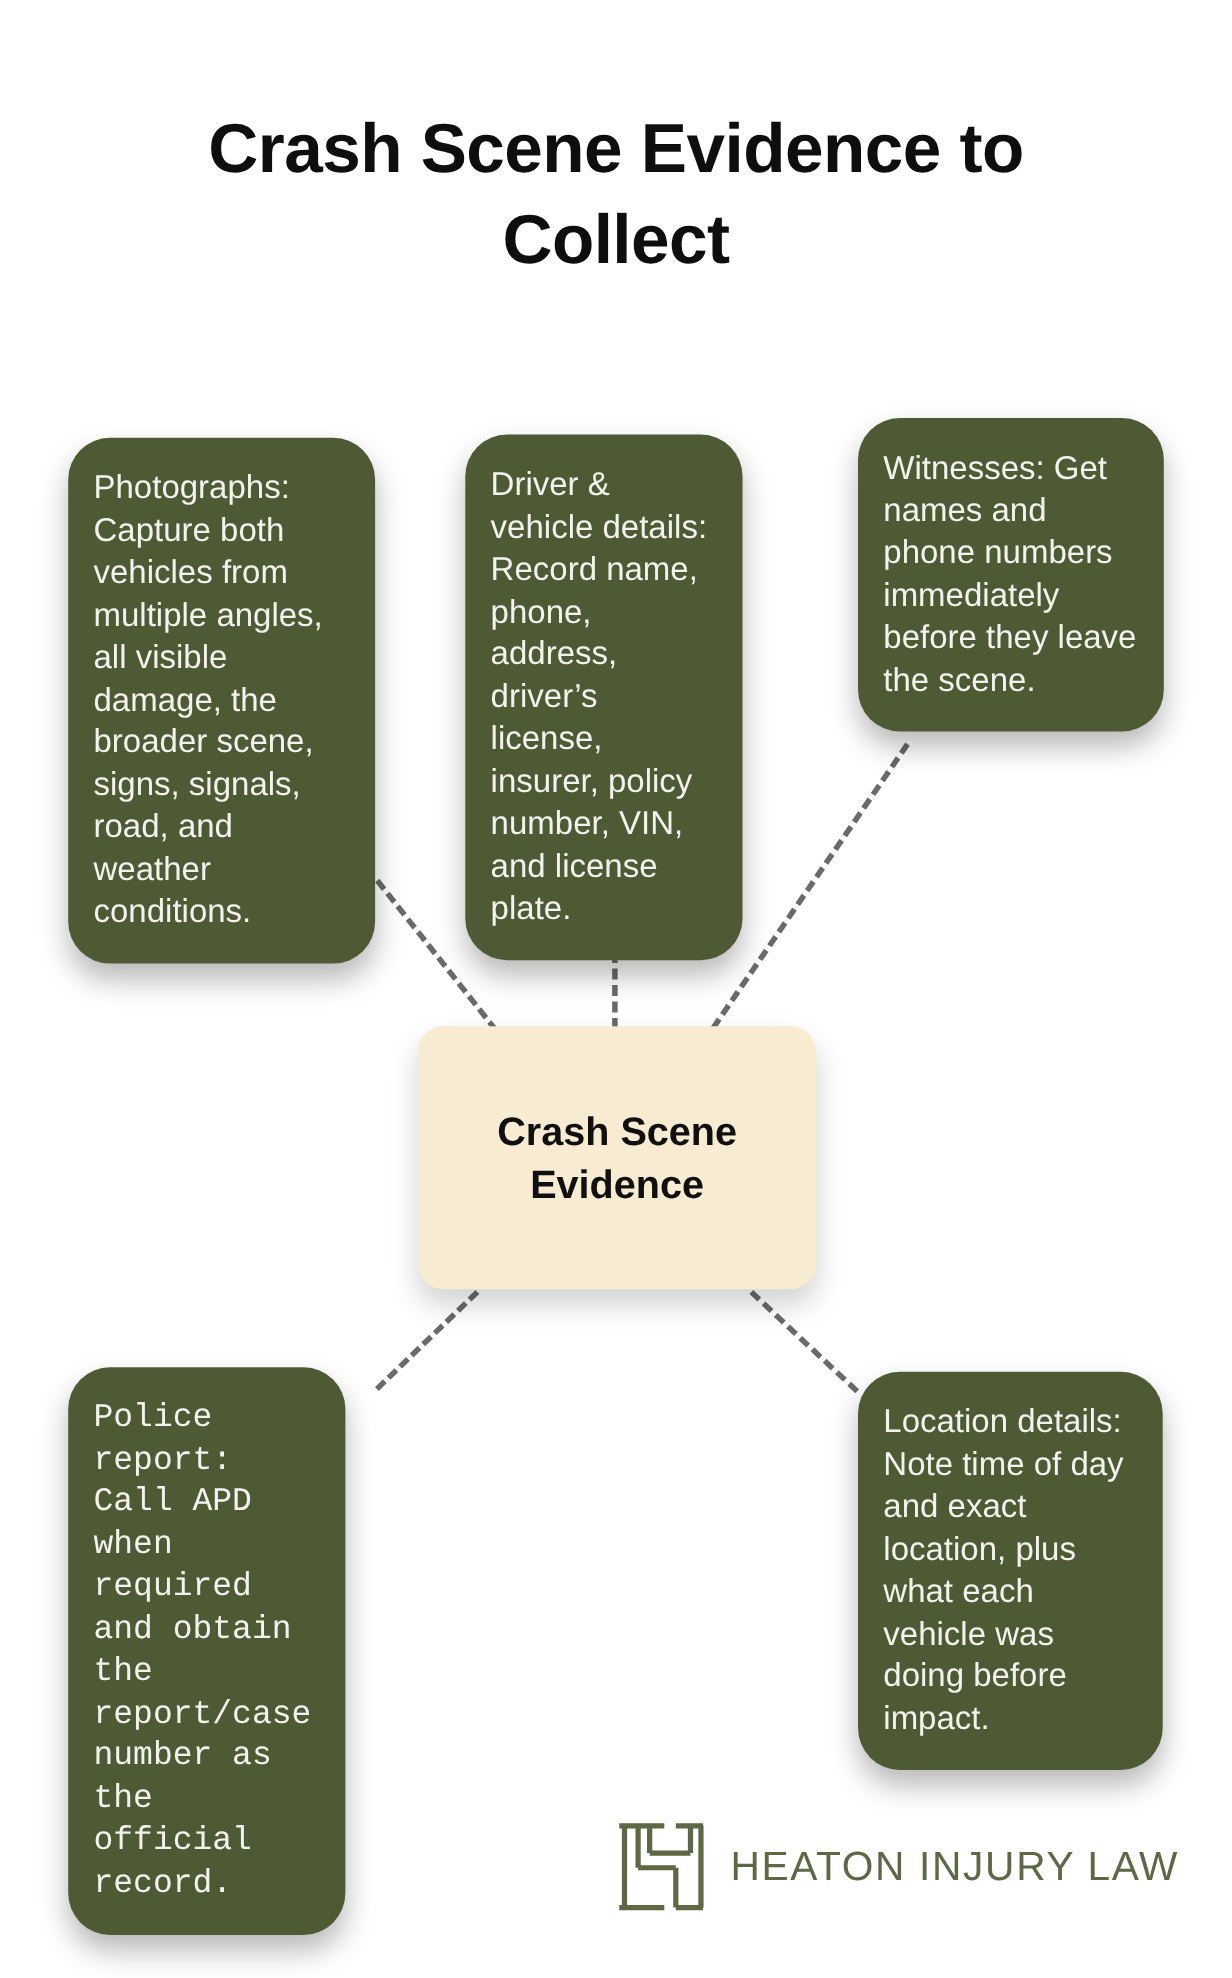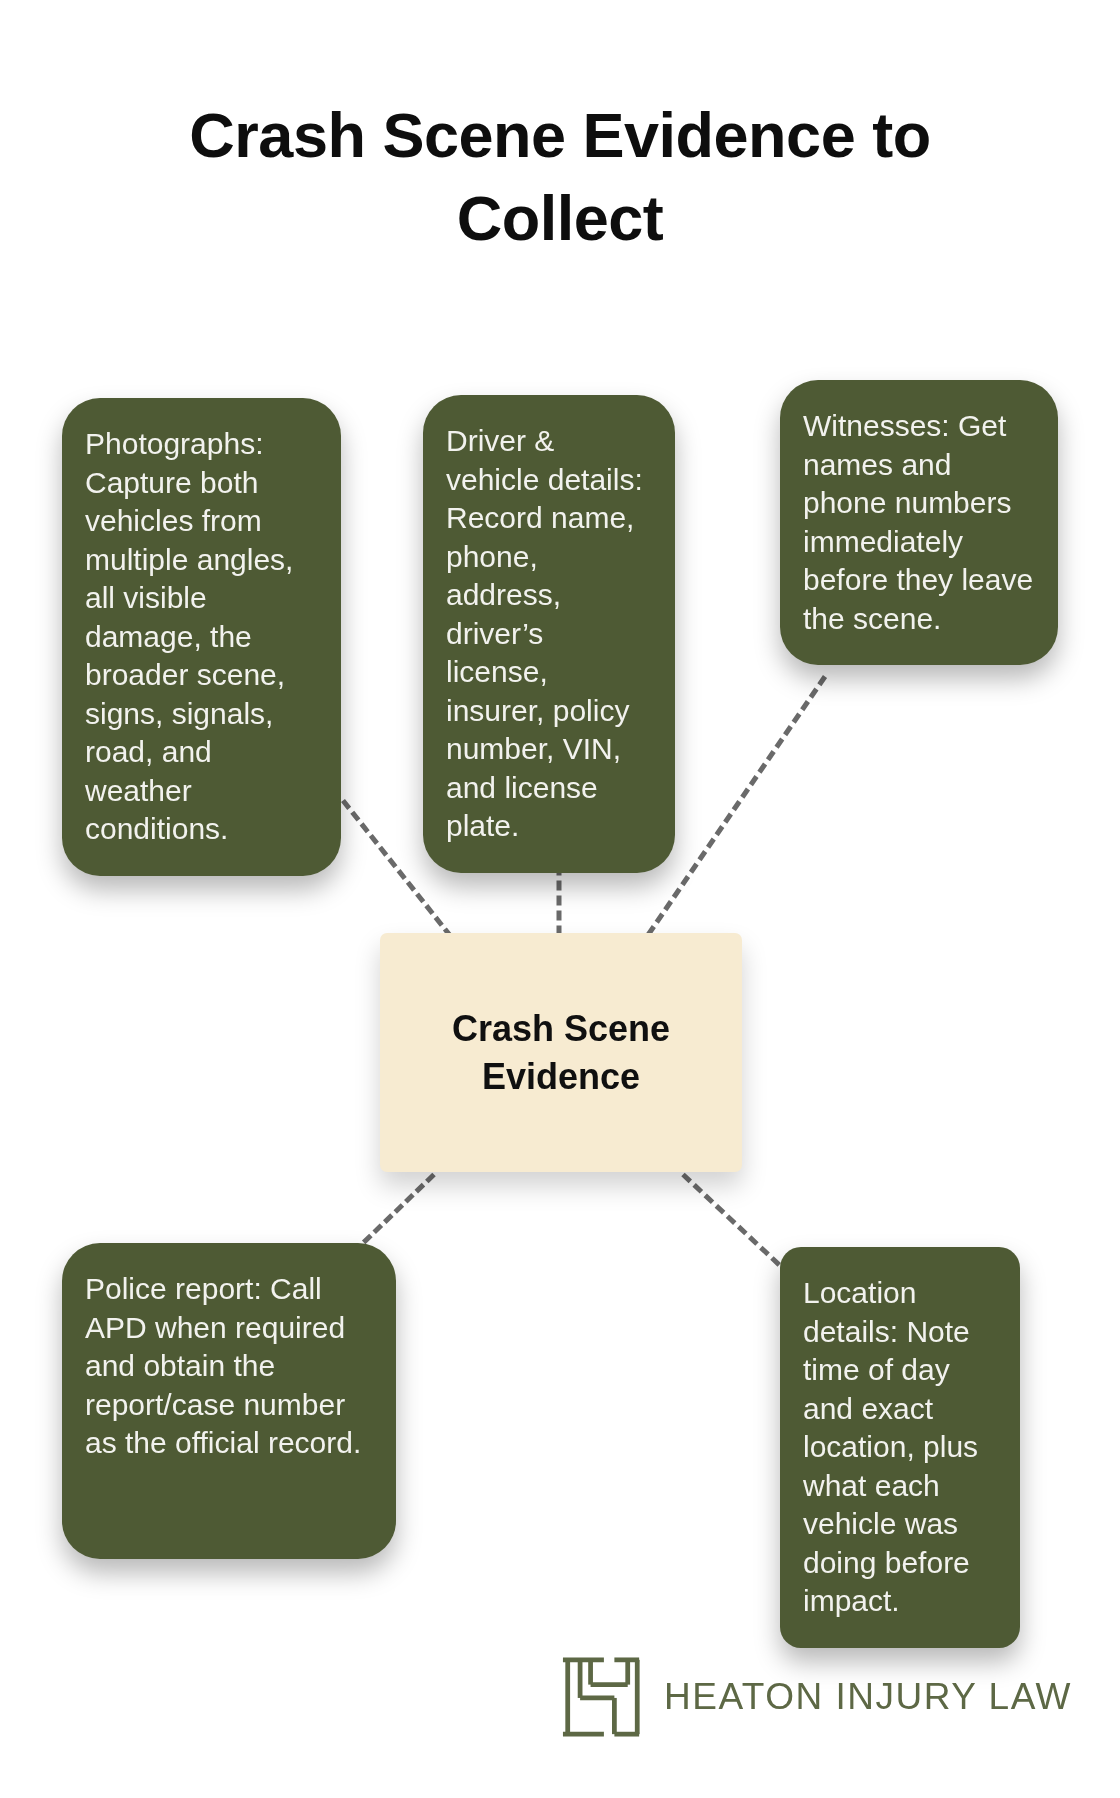--- a/index.html
+++ b/index.html
@@ -39,30 +39,30 @@
     color:var(--node-text);
     border-radius:38px;
     padding:27px 23px;
     font-size:30px;
     line-height:38.5px;
     box-shadow:0 14px 26px rgba(0,0,0,0.28);
   }
   .node-photographs   {left:62px;  top:398px;  width:279px; min-height:465px;}
   .node-driver        {left:423px; top:395px;  width:252px; min-height:348px;}
   .node-witnesses     {left:780px; top:380px;  width:278px; min-height:278px;}
-  .node-police        {left:62px;  top:1243px; width:334px; min-height:316px;}
-  .node-location      {left:780px; top:1247px; width:240px; min-height:313px;border-radius:21px;}
+  .node-police        {left:62px;  top:1243px; width:252px; min-height:316px;font-family:Liberation Mono, monospace;}
+  .node-location      {left:780px; top:1247px; width:277px; min-height:313px;}
   .center-node{
     position:absolute;
     left:380px;
     top:933px;
     width:362px;
     height:239px;
     background:var(--center-cream);
-    border-radius:7px;
+    border-radius:23px;
     display:flex;
     align-items:center;
     justify-content:center;
     text-align:center;
     font-size:36px;
     line-height:1.32;
     font-weight:700;
     color:#101010;
     box-shadow:0 14px 26px rgba(0,0,0,0.18);
     padding:0 44px;

